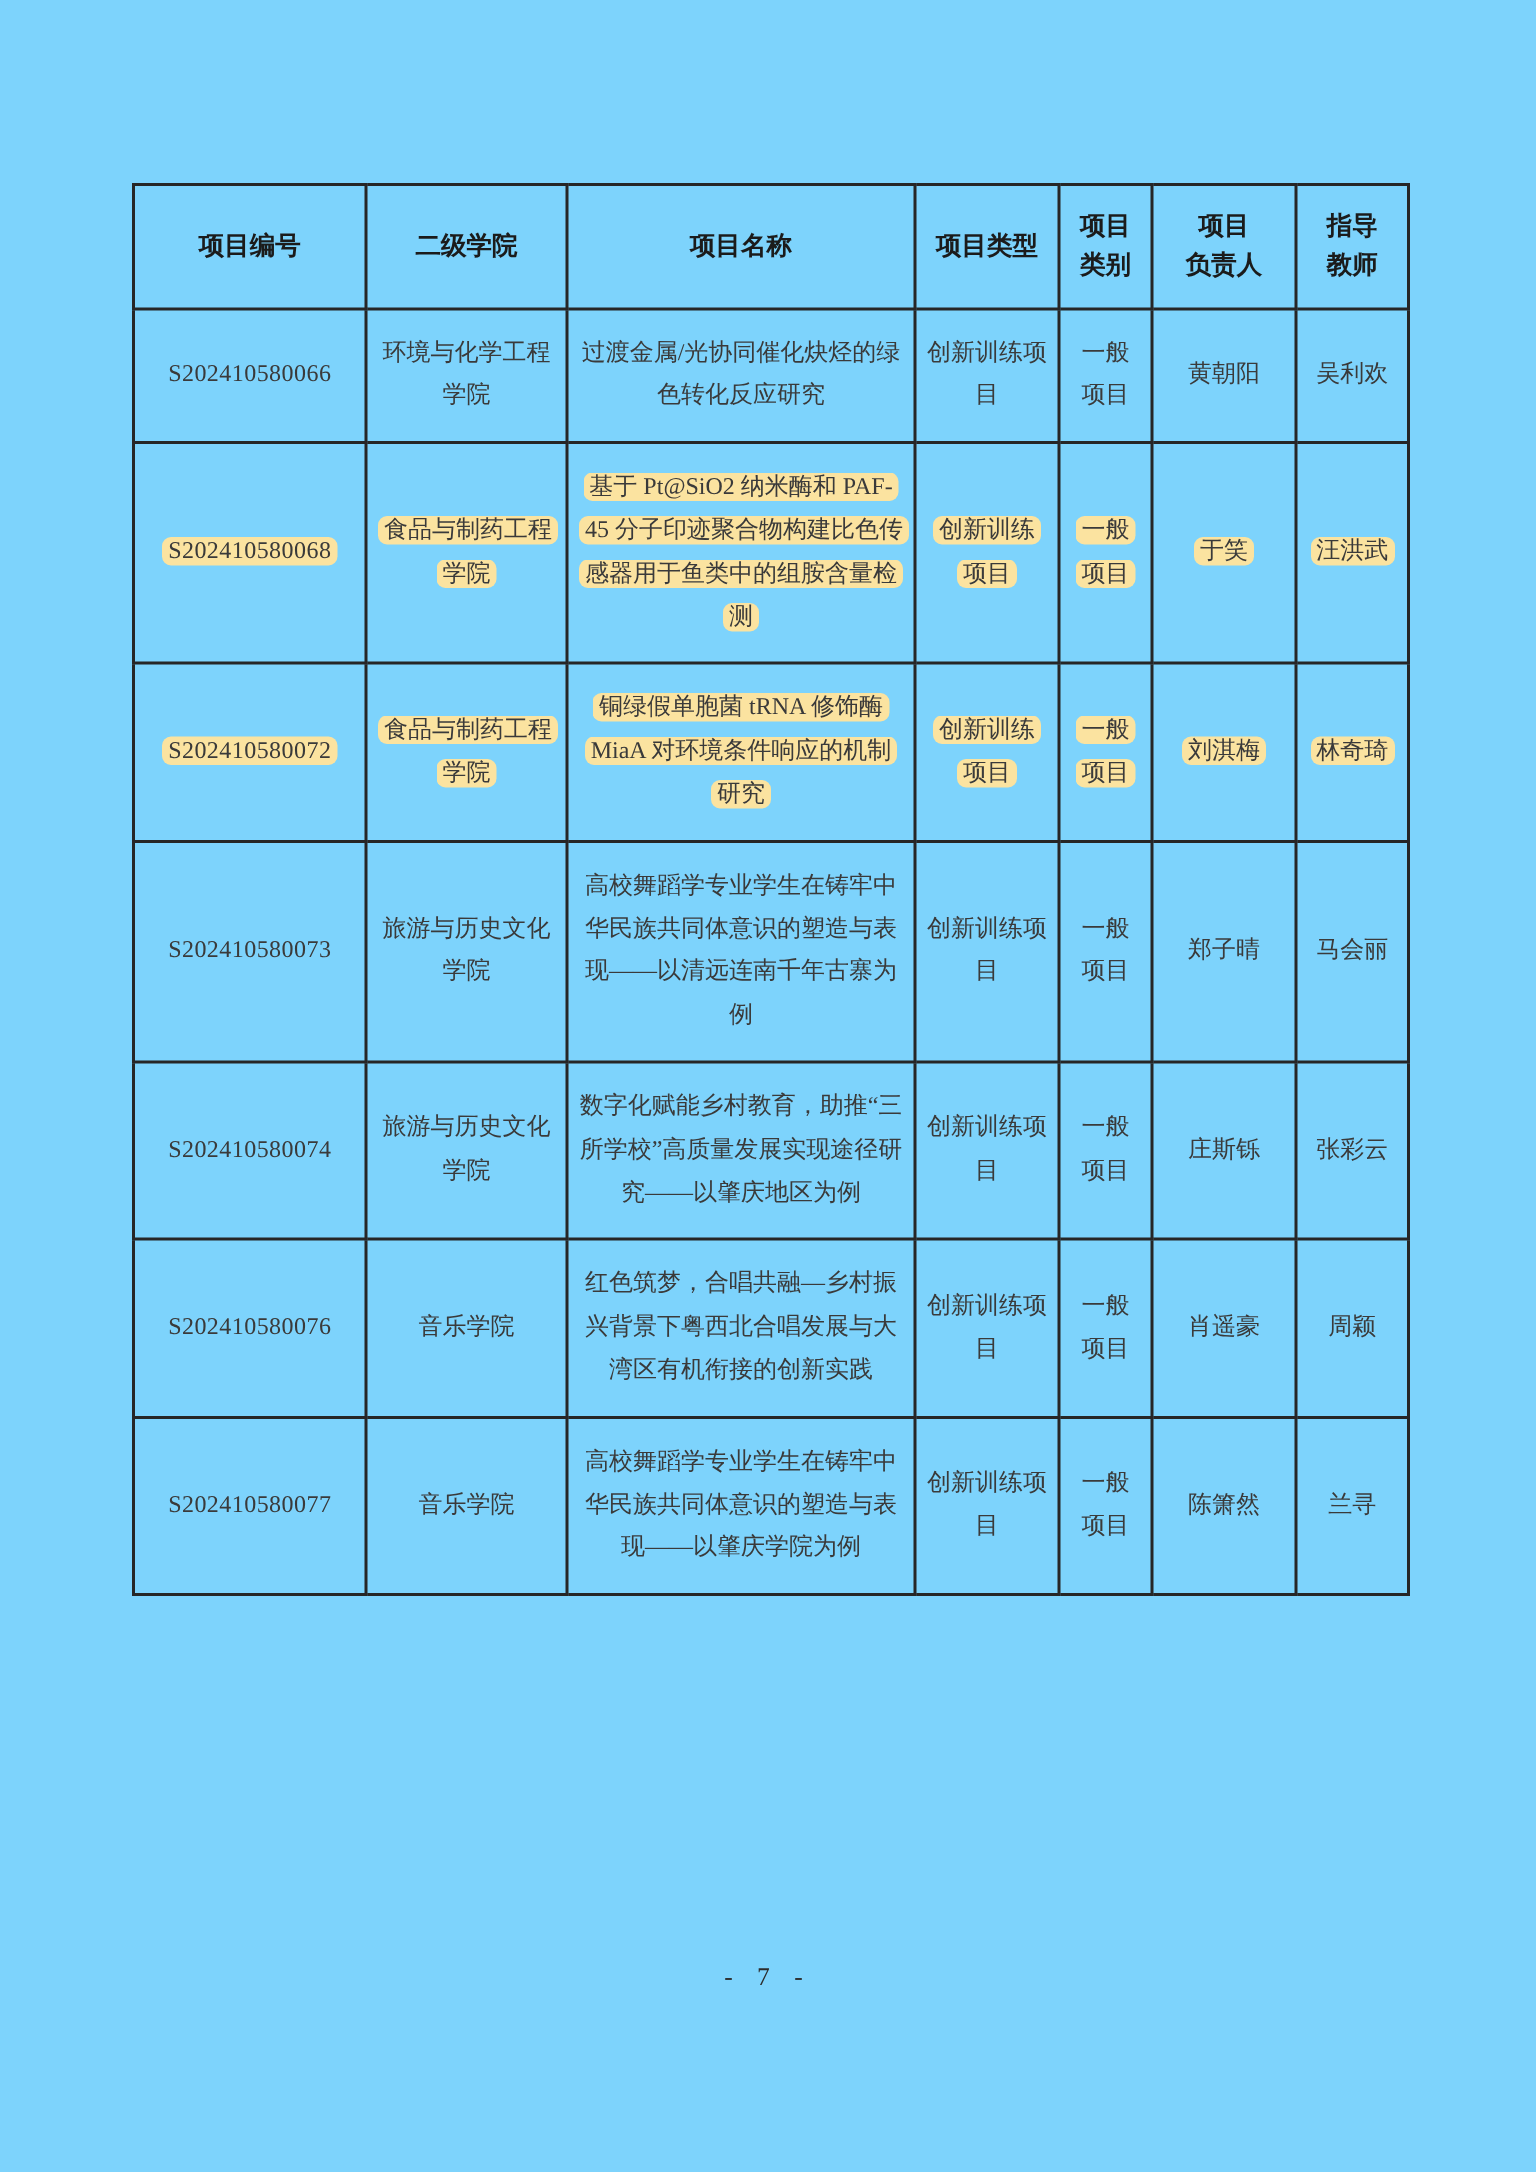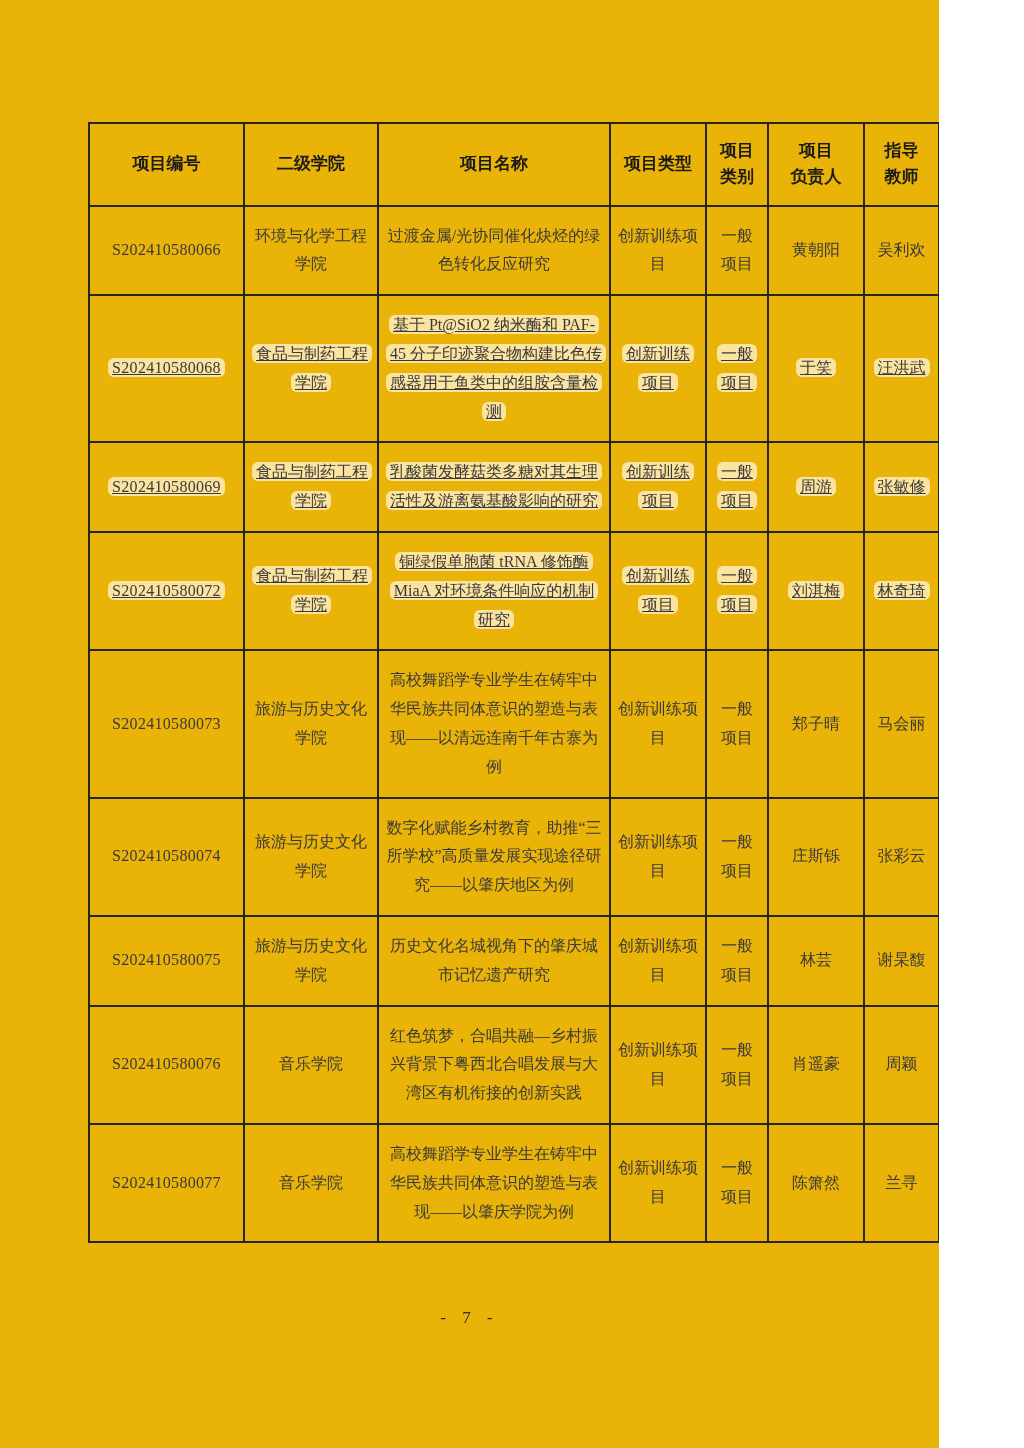--- a/index.html
+++ b/index.html
@@ -2,23 +2,23 @@
 <html><head>
 <meta charset="utf-8">
 <style>
   html, body {
     margin: 0;
     padding: 0;
     background: #ffffff;
   }
   .page {
     position: relative;
-    width: 939px;
+    width: 1024px;
     height: 1448px;
-    background: #eab308;
+    background: #7dd3fc;
     font-family: "Liberation Serif", "DejaVu Serif", serif;
     color: #333333;
     overflow: hidden;
   }
   table.projects {
     position: absolute;
     left: 88px;
     top: 122px;
     width: 850px;
     border-collapse: collapse;
@@ -44,21 +44,20 @@
     line-height: 1.8;
     padding: 15px 7px;
   }
   td.cell-id { font-size: 16.5px; letter-spacing: 0.3px; }
   .cell-text { color: #3a3a3a; }
   .hl {
     background: #fbe3a0;
     border-radius: 6px;
     padding: 1px 4px;
     box-decoration-break: clone;
-    text-decoration: underline;
     -webkit-box-decoration-break: clone;
   }
   .footer {
     position: absolute;
     top: 1308px;
     left: 0;
     width: 100%;
     text-align: center;
     font-size: 17px;
     color: #2c2c2c;
@@ -106,29 +105,20 @@
         <tr>
           <td class="cell-id"><span class="cell-text hl">S202410580068</span></td>
           <td class="cell-college"><span class="cell-text hl">食品与制药工程学院</span></td>
           <td class="cell-title"><span class="cell-text hl">基于 Pt@SiO2 纳米酶和 PAF-45 分子印迹聚合物构建比色传感器用于鱼类中的组胺含量检测</span></td>
           <td class="cell-type"><span class="cell-text hl">创新训练项目</span></td>
           <td class="cell-category"><span class="cell-text hl">一般项目</span></td>
           <td class="cell-leader"><span class="cell-text hl">于笑</span></td>
           <td class="cell-teacher"><span class="cell-text hl">汪洪武</span></td>
         </tr>
         <tr>
-          <td class="cell-id"><span class="cell-text hl">S202410580069</span></td>
-          <td class="cell-college"><span class="cell-text hl">食品与制药工程学院</span></td>
-          <td class="cell-title"><span class="cell-text hl">乳酸菌发酵菇类多糖对其生理活性及游离氨基酸影响的研究</span></td>
-          <td class="cell-type"><span class="cell-text hl">创新训练项目</span></td>
-          <td class="cell-category"><span class="cell-text hl">一般项目</span></td>
-          <td class="cell-leader"><span class="cell-text hl">周游</span></td>
-          <td class="cell-teacher"><span class="cell-text hl">张敏修</span></td>
-        </tr>
-        <tr>
           <td class="cell-id"><span class="cell-text hl">S202410580072</span></td>
           <td class="cell-college"><span class="cell-text hl">食品与制药工程学院</span></td>
           <td class="cell-title"><span class="cell-text hl">铜绿假单胞菌 tRNA 修饰酶 MiaA 对环境条件响应的机制研究</span></td>
           <td class="cell-type"><span class="cell-text hl">创新训练项目</span></td>
           <td class="cell-category"><span class="cell-text hl">一般项目</span></td>
           <td class="cell-leader"><span class="cell-text hl">刘淇梅</span></td>
           <td class="cell-teacher"><span class="cell-text hl">林奇琦</span></td>
         </tr>
         <tr>
           <td class="cell-id"><span class="cell-text">S202410580073</span></td>
@@ -142,29 +132,20 @@
         <tr>
           <td class="cell-id"><span class="cell-text">S202410580074</span></td>
           <td class="cell-college"><span class="cell-text">旅游与历史文化学院</span></td>
           <td class="cell-title"><span class="cell-text">数字化赋能乡村教育，助推“三所学校”高质量发展实现途径研究——以肇庆地区为例</span></td>
           <td class="cell-type"><span class="cell-text">创新训练项目</span></td>
           <td class="cell-category"><span class="cell-text">一般项目</span></td>
           <td class="cell-leader"><span class="cell-text">庄斯铄</span></td>
           <td class="cell-teacher"><span class="cell-text">张彩云</span></td>
         </tr>
         <tr>
-          <td class="cell-id"><span class="cell-text">S202410580075</span></td>
-          <td class="cell-college"><span class="cell-text">旅游与历史文化学院</span></td>
-          <td class="cell-title"><span class="cell-text">历史文化名城视角下的肇庆城市记忆遗产研究</span></td>
-          <td class="cell-type"><span class="cell-text">创新训练项目</span></td>
-          <td class="cell-category"><span class="cell-text">一般项目</span></td>
-          <td class="cell-leader"><span class="cell-text">林芸</span></td>
-          <td class="cell-teacher"><span class="cell-text">谢杲馥</span></td>
-        </tr>
-        <tr>
           <td class="cell-id"><span class="cell-text">S202410580076</span></td>
           <td class="cell-college"><span class="cell-text">音乐学院</span></td>
           <td class="cell-title"><span class="cell-text">红色筑梦，合唱共融—乡村振兴背景下粤西北合唱发展与大湾区有机衔接的创新实践</span></td>
           <td class="cell-type"><span class="cell-text">创新训练项目</span></td>
           <td class="cell-category"><span class="cell-text">一般项目</span></td>
           <td class="cell-leader"><span class="cell-text">肖遥豪</span></td>
           <td class="cell-teacher"><span class="cell-text">周颖</span></td>
         </tr>
         <tr>
           <td class="cell-id"><span class="cell-text">S202410580077</span></td>

